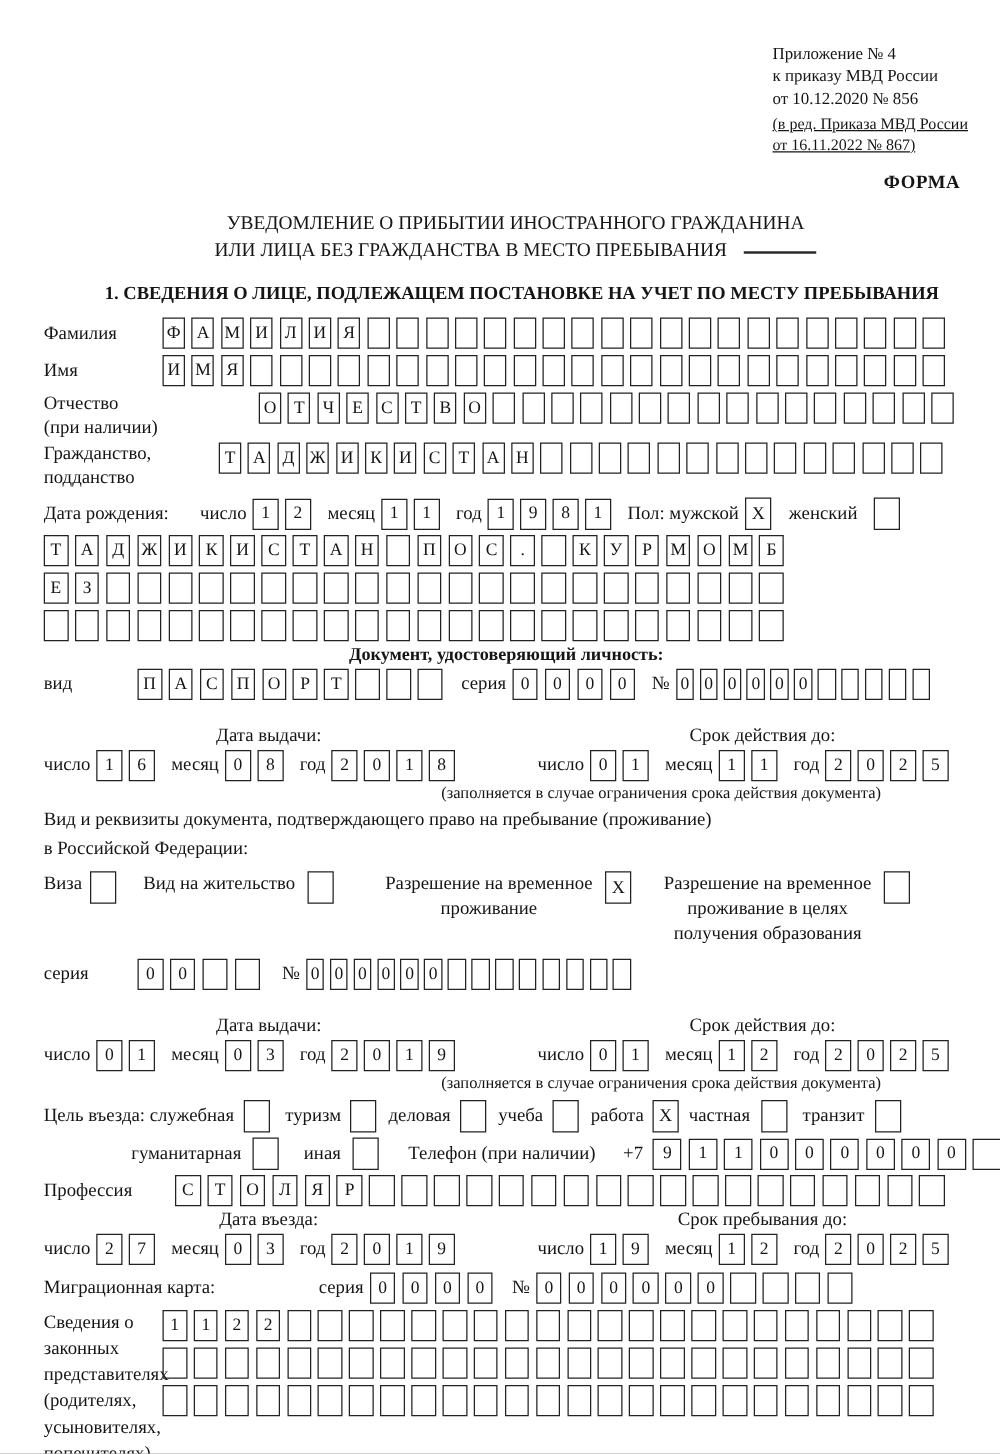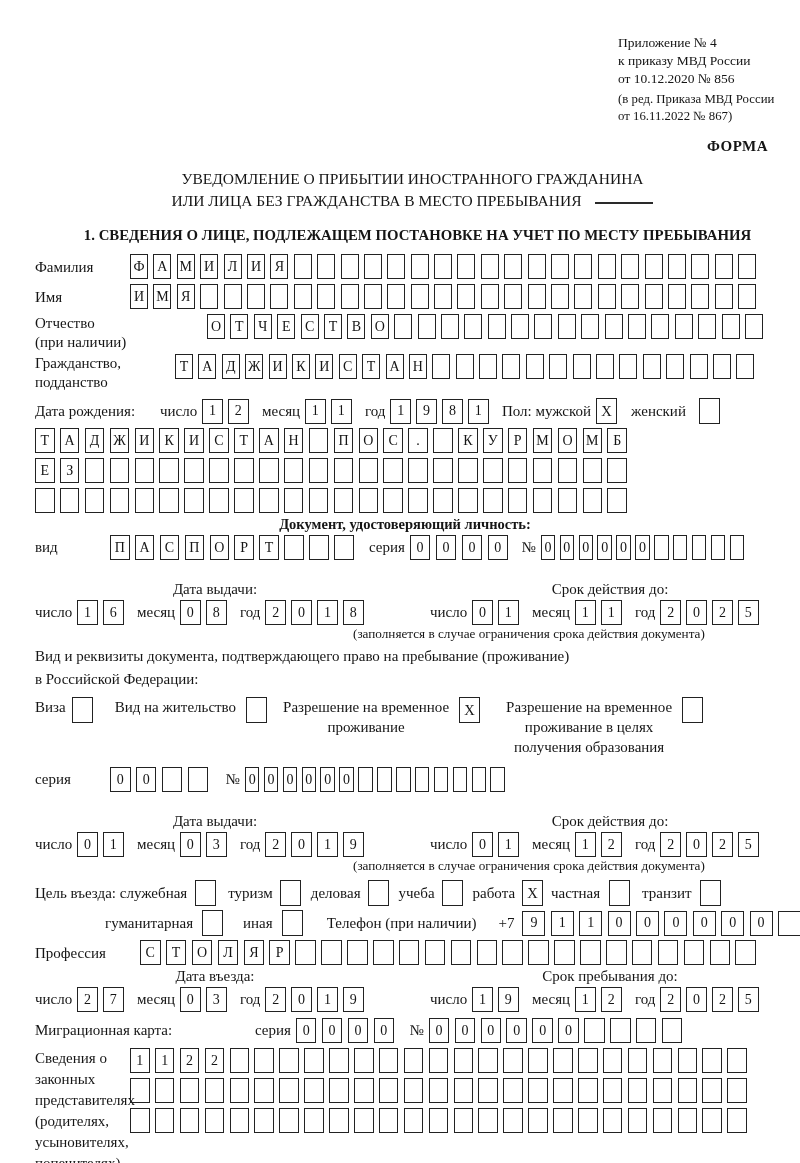--- a/index.html
+++ b/index.html
@@ -2,21 +2,21 @@
 <html><head>
 <meta charset="utf-8">
 <style>
   html,body { margin:0; padding:0; background:#888; }
   .page {
     width:800px; height:1163px; background:#ffffff; margin:0 auto;
     font-family:"Liberation Serif", serif; color:#151515;
     box-sizing:border-box; padding:34px 0 0 35px; overflow:hidden; position:relative;
   }
   .hdr { margin-left:583px; font-size:13.5px; line-height:18px; }
-  .hdr-sub { margin-top:3px; font-size:12.8px; line-height:17px; }
+  .hdr-sub { margin-top:3px; font-size:12.8px; line-height:17px;text-decoration:underline; }
   .forma { font-weight:bold; font-size:15px; margin-top:13px; margin-left:672px; letter-spacing:.5px; }
   .title { text-align:center; font-weight:normal; font-size:15.5px; line-height:22px; margin-top:13px; width:755px; }
   .tline { display:inline-block; width:58px; height:2px; background:#2a2a2a; margin-left:14px; vertical-align:2px; }
   .sec { font-weight:bold; font-size:14.8px; margin-top:15px; width:765px; text-align:center; white-space:nowrap; }
 
   .row { display:flex; align-items:flex-start; white-space:nowrap; }
   .lbl { font-size:15px; line-height:26px; flex:none; }
   .lbl2 { font-size:15px; line-height:19px; flex:none; }
   .w70{width:70px} .w95{width:95px} .w105{width:105px} .w140{width:140px} .w165{width:165px} .w172{width:172px}
 
@@ -406,21 +406,21 @@
   <div class="note">(заполняется в случае ограничения срока действия документа)</div>
 
   <div class="plain mt4">Вид и реквизиты документа, подтверждающего право на пребывание (проживание)</div>
   <div class="plain">в Российской Федерации:</div>
 
   <div class="opts">
     <span class="opt" style="margin-right:22px">
       <span class="optlbl">Виза</span>
       <span class="chk" style="margin-left:6px"></span>
     </span>
-    <span class="opt" style="margin-right:16px">
+    <span class="opt" style="margin-right:41px">
       <span class="optlbl">Вид на жительство</span>
       <span class="chk"></span>
     </span>
     <span class="opt" style="margin-right:26px">
       <span class="optlbl">Разрешение на временное
 проживание</span>
       <span class="chk">X</span>
     </span>
     <span class="opt">
       <span class="optlbl">Разрешение на временное

